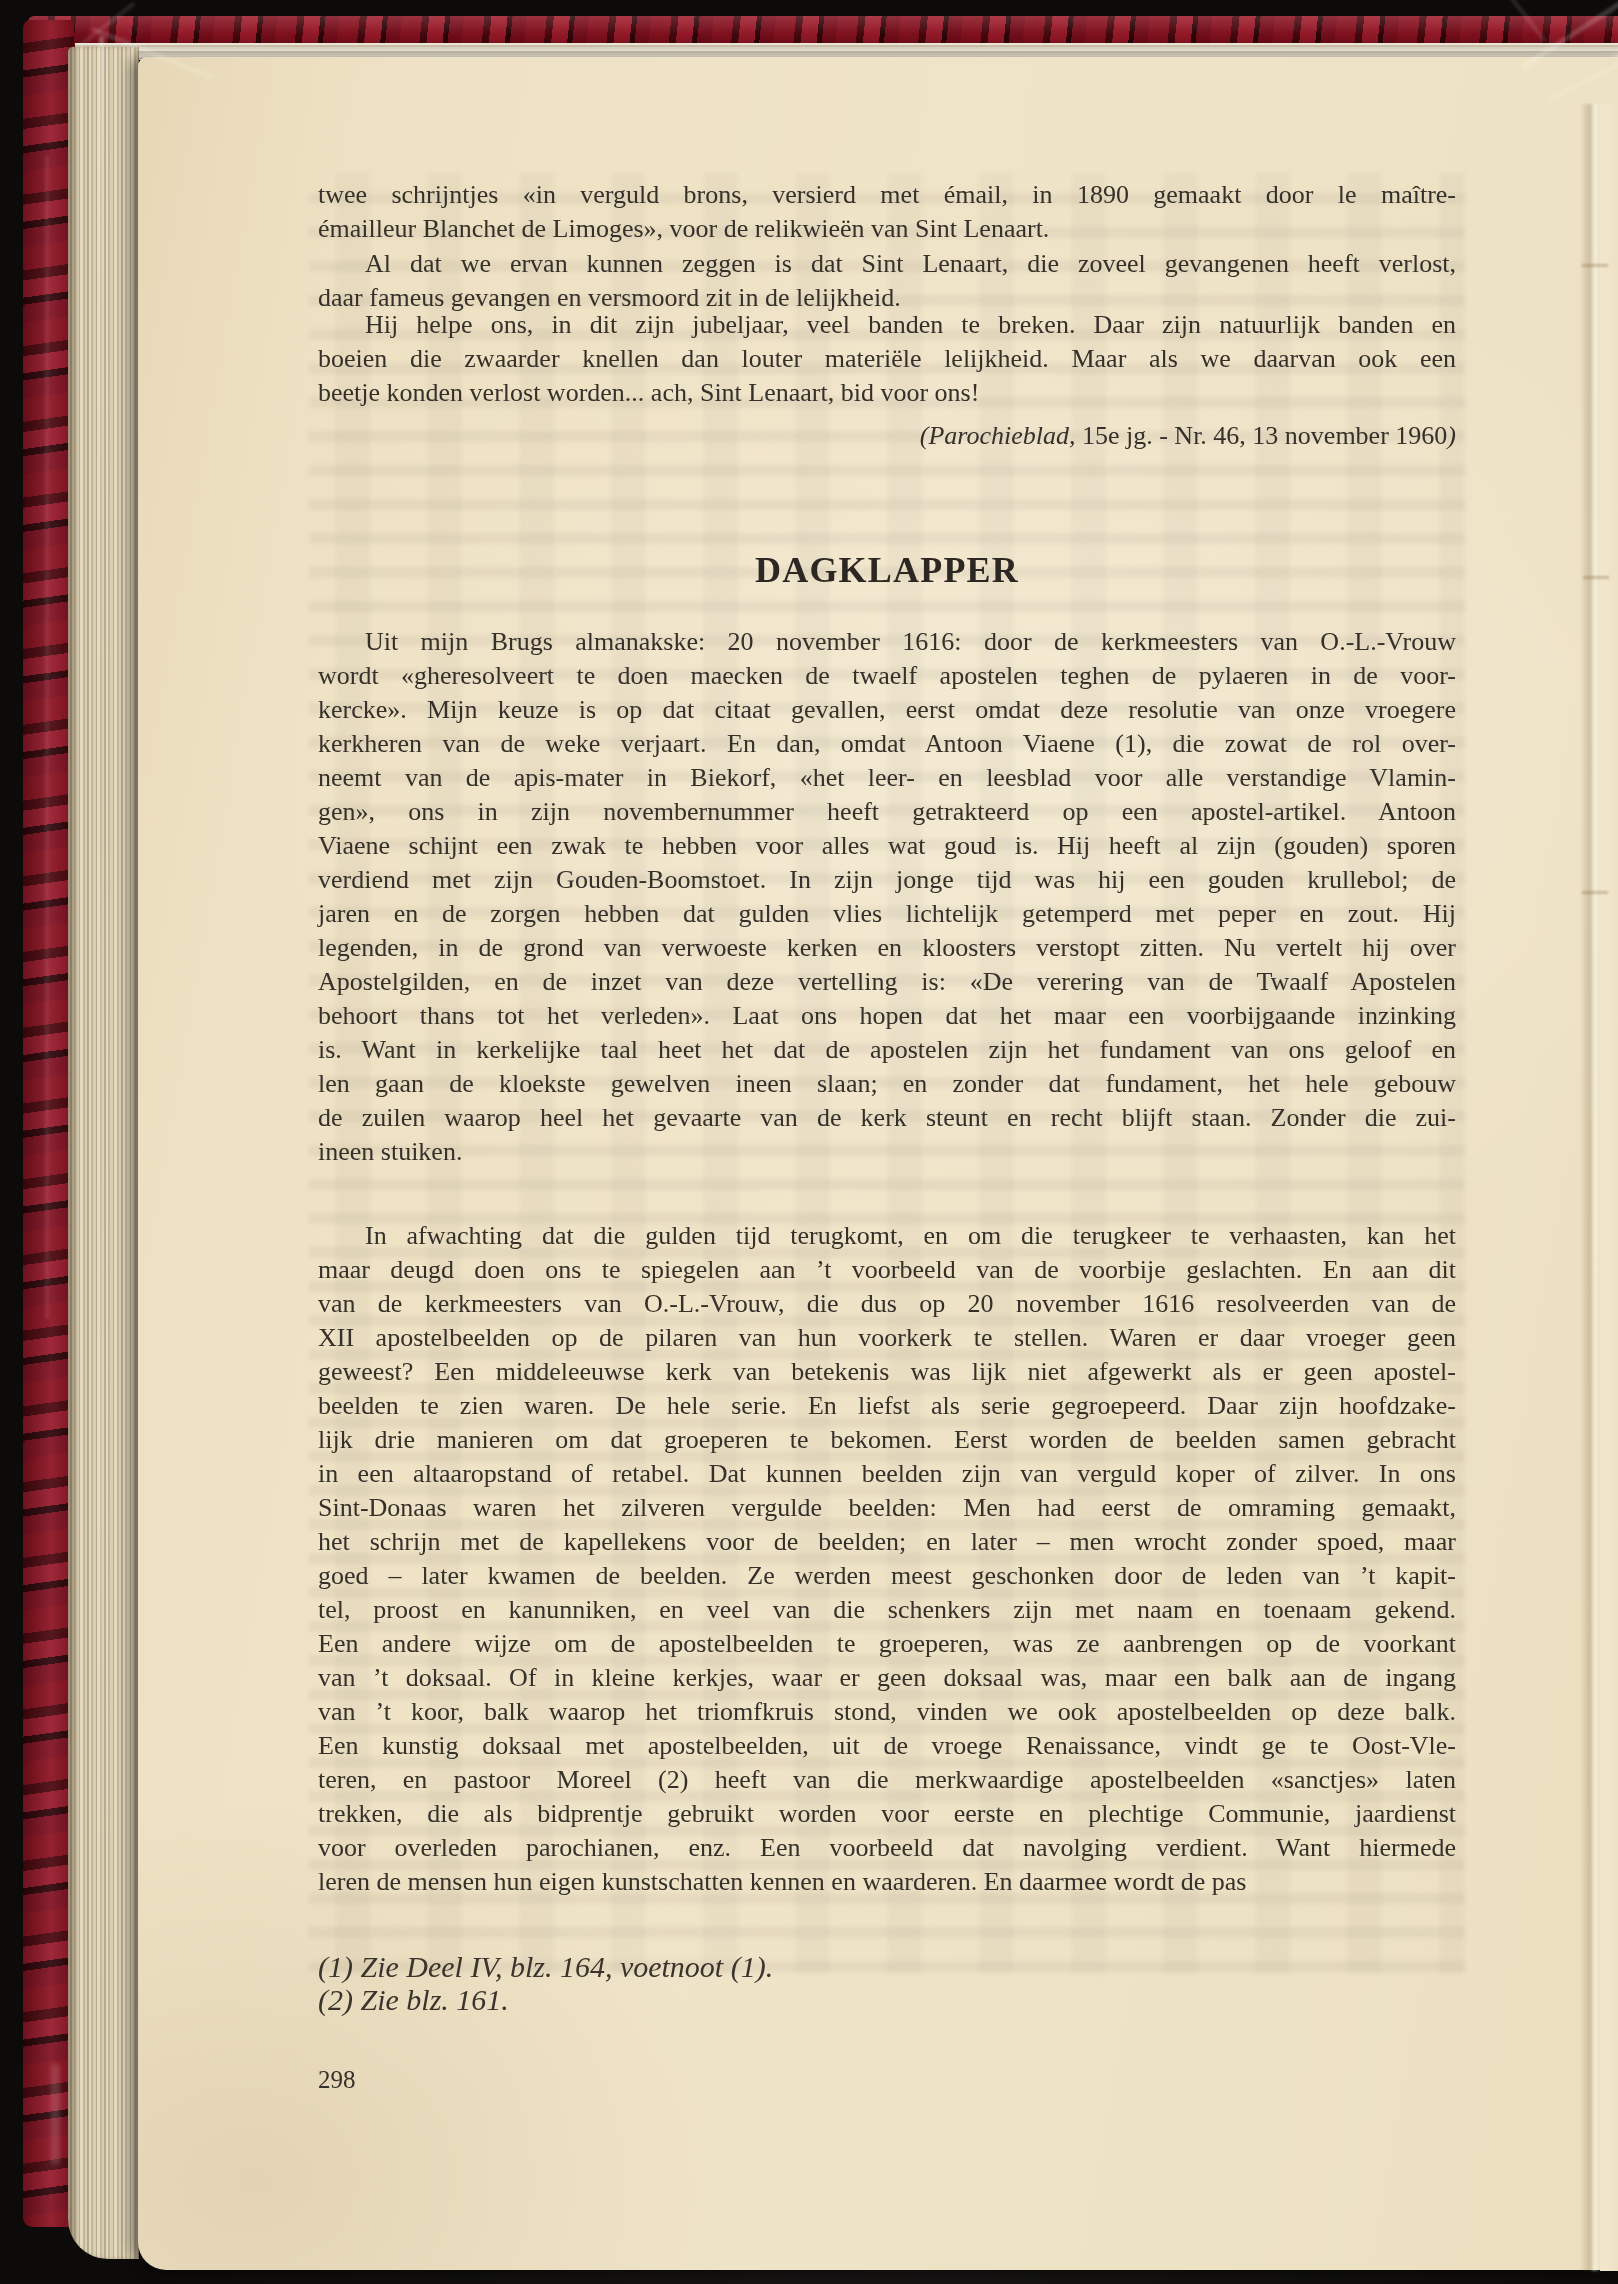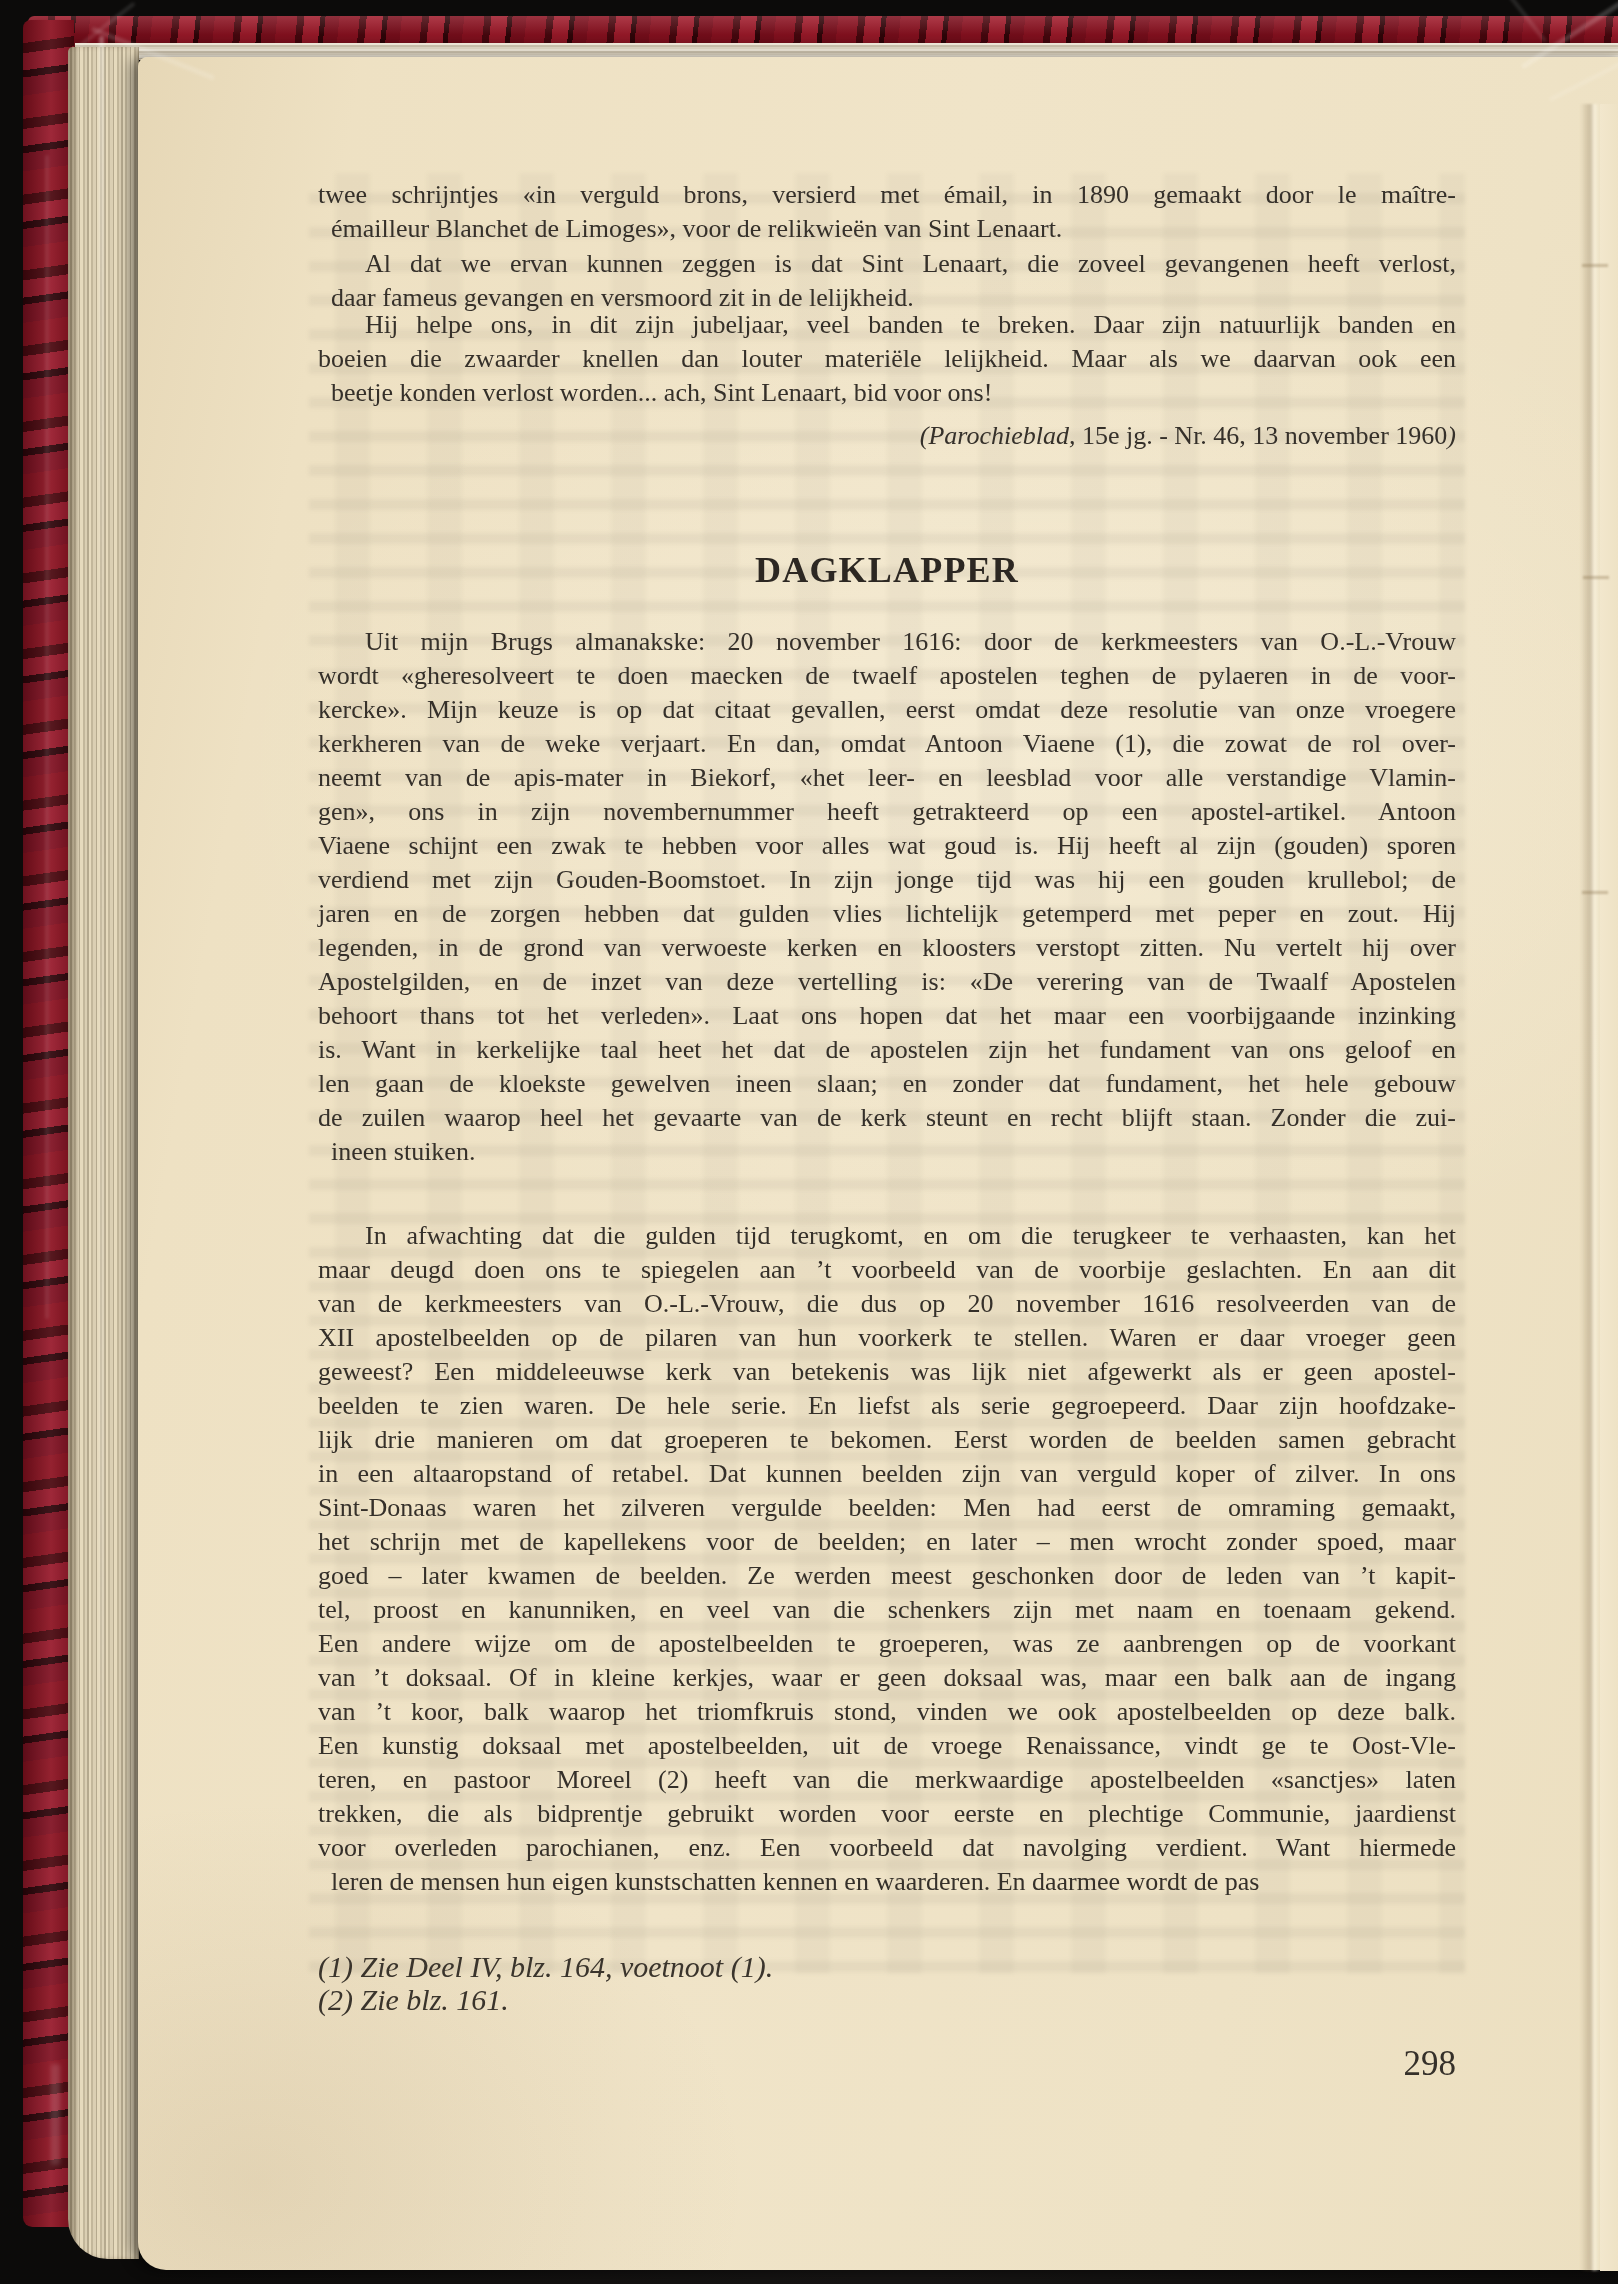--- a/index.html
+++ b/index.html
@@ -56,28 +56,28 @@
   .next-leaf{position:absolute;left:1462px;top:47px;width:18px;height:2167px;
     background:linear-gradient(90deg,#f2e7cd,#eee2c5);}
   .nick{position:absolute;width:26px;height:3.1px;background:rgba(128,102,66,.35);filter:blur(0.8px);}
   
   .glare{position:absolute;background:rgba(255,255,255,.38);filter:blur(1.6px);border-radius:2.3px;}
   
   .textblock{position:absolute;left:180px;top:121px;width:1138px;height:1925px;
     color:#35302a;font-size:26px;line-height:34px;}
   .block{position:absolute;left:0;width:1138px;}
   .line{height:34px;text-align:justify;text-align-last:justify;}
-  .line.last{text-align-last:left;margin-left:13px;}
+  .line.last{text-align-last:left;}
   .line.indent{padding-left:47px;}
   .attribution{text-align:right;height:34px;}
   .attribution .it{font-style:italic;}
   .article-heading{text-align:center;font-weight:bold;font-size:36px;line-height:47px;
     letter-spacing:1.2px;color:#2c2722;}
   .footnote{font-style:italic;font-size:30px;line-height:34px;color:#3a342c;}
-  .page-number{text-align:right;font-size:35px;line-height:37px;color:#35302a;}
+  .page-number{text-align:left;font-size:25px;line-height:37px;color:#35302a;margin-top:16px;}
 </style>
 </head>
 <body>
 
 <div class="scene">
 
   <div class="cover-top"></div>
   <div class="cover-left"></div>
   <div class="edges-top"></div>
   <div class="edges-left"></div>

